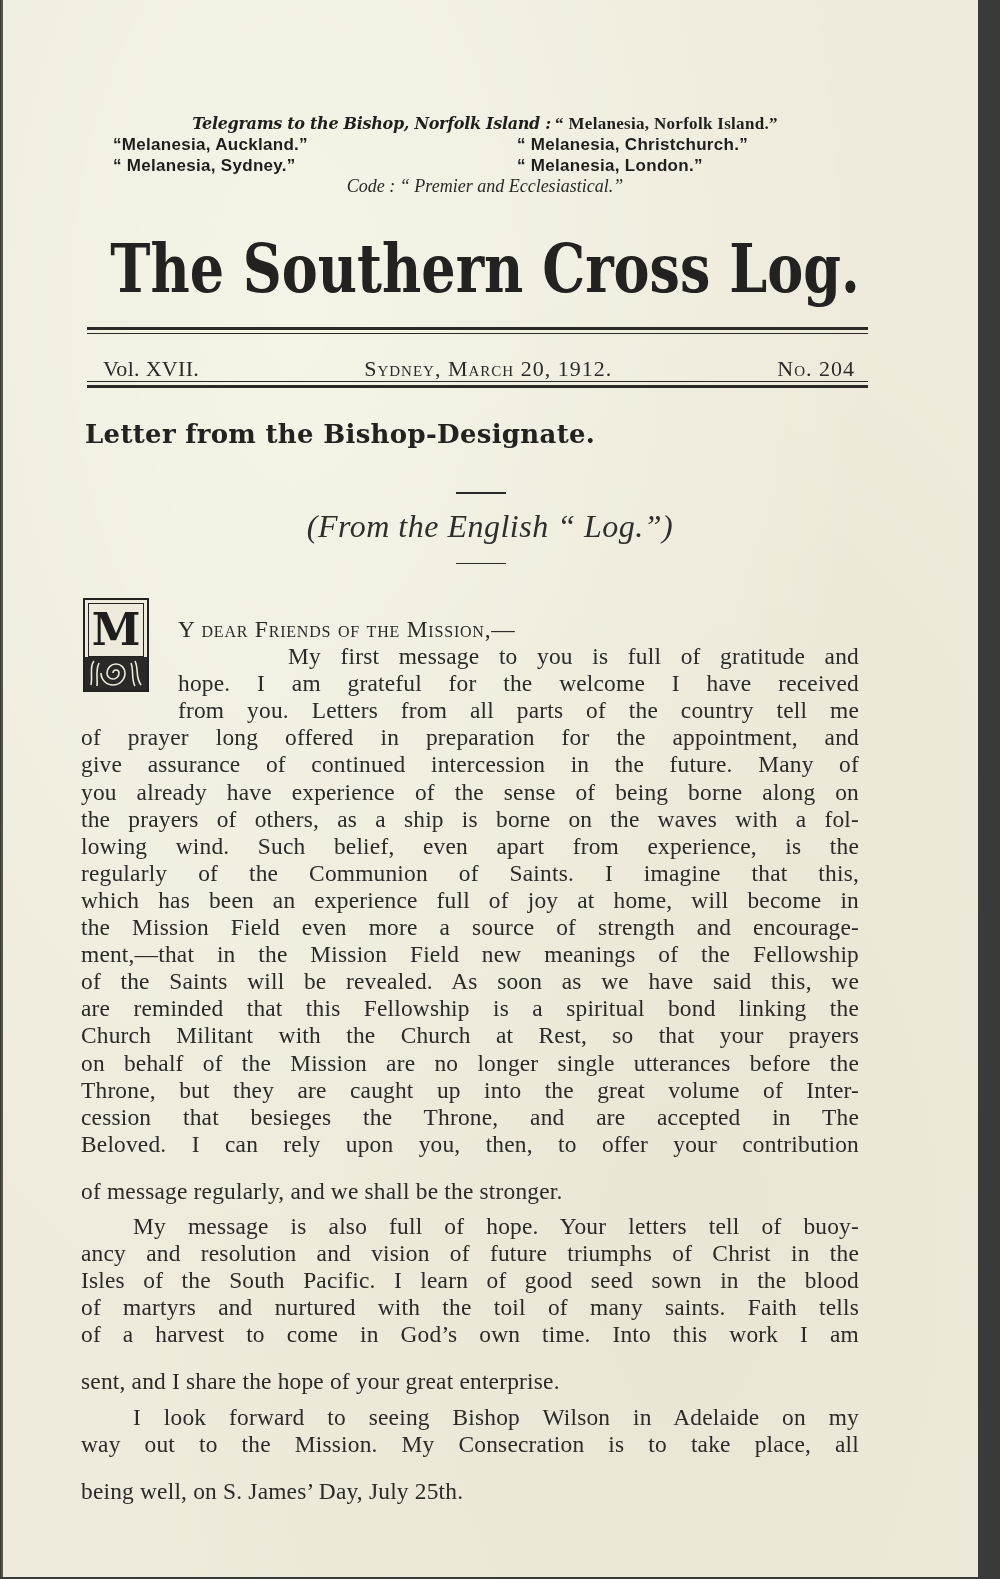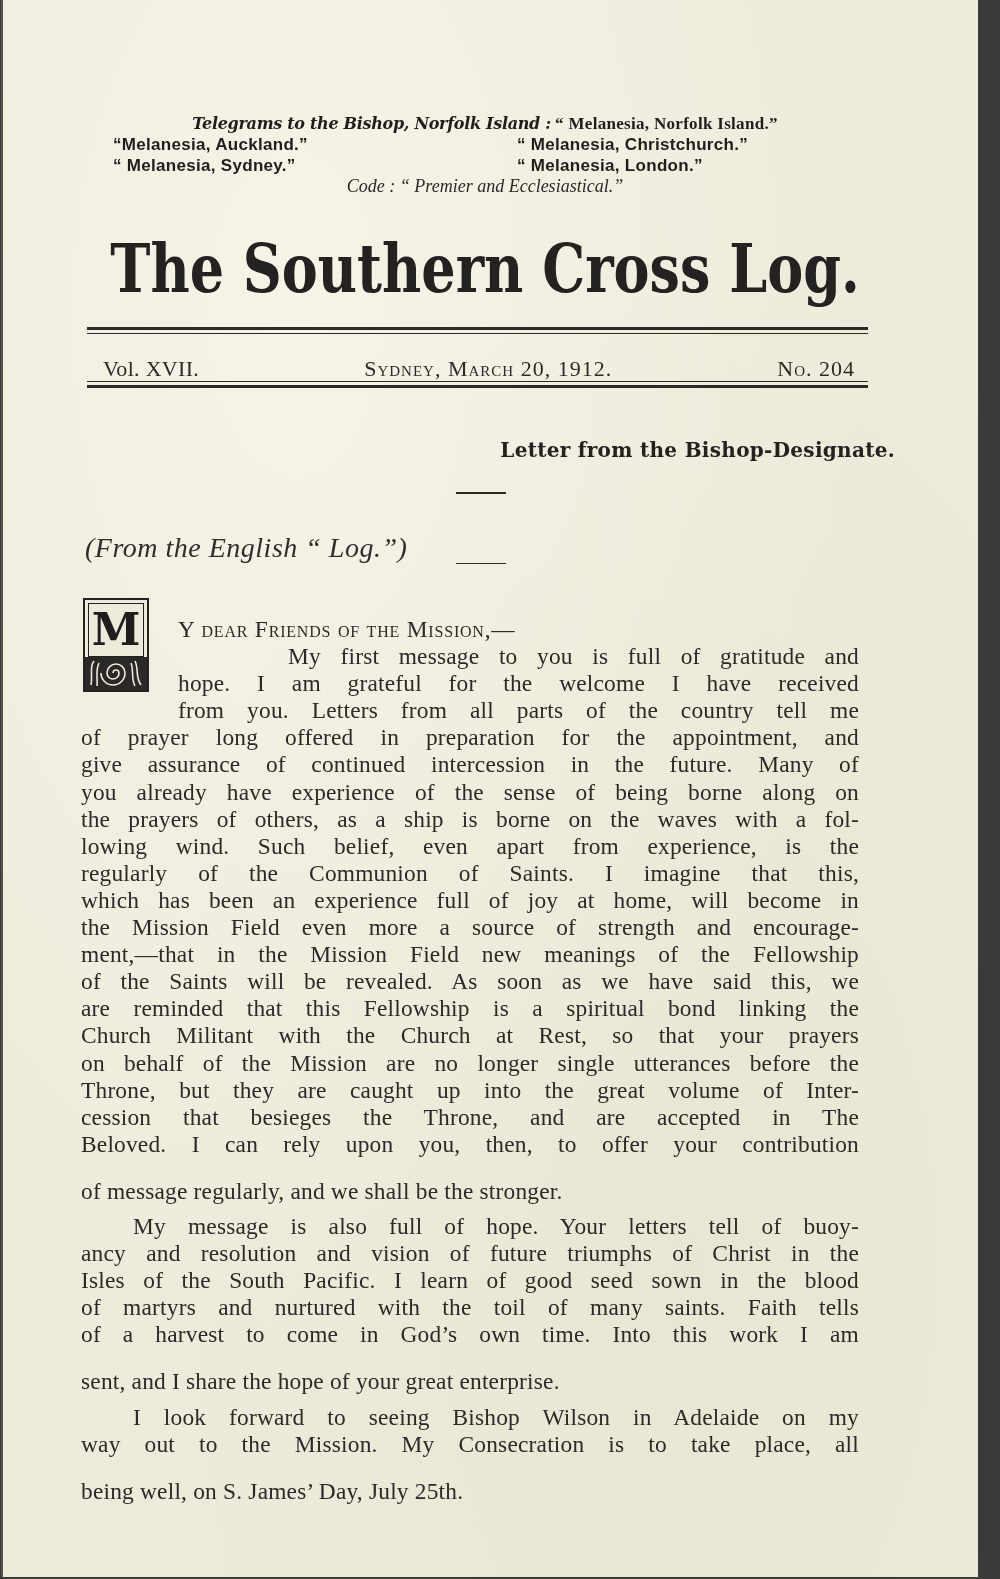--- a/index.html
+++ b/index.html
@@ -108,43 +108,43 @@
       font-family: "Liberation Serif", serif;
       font-size: 22px;
       color: #2b2a27;
       letter-spacing: 0.3px;
     }
     .smallcaps { font-variant: small-caps; letter-spacing: 1px; }
 
     .article-title {
       position: absolute;
       left: 82px;
-      top: 438px;
+      top: 419px;
       width: 810px;
-      text-align: right;
+      text-align: left;
       font-family: "DejaVu Serif", serif;
       font-weight: bold;
-      font-size: 20px;
+      font-size: 26px;
       color: #232220;
       letter-spacing: 0.3px;
     }
     .short-rule {
       position: absolute;
       height: 2px;
       background: #2b2a27;
     }
     .subtitle {
       position: absolute;
       left: 82px;
-      top: 532px;
+      top: 508px;
       width: 810px;
-      text-align: left;
+      text-align: center;
       font-family: "Liberation Serif", serif;
       font-style: italic;
-      font-size: 28px;
+      font-size: 32px;
       color: #2f2e2b;
       letter-spacing: 0.5px;
     }
 
     .dropcap {
       position: absolute;
       left: 80px;
       top: 598px;
       width: 66px;
       height: 94px;

